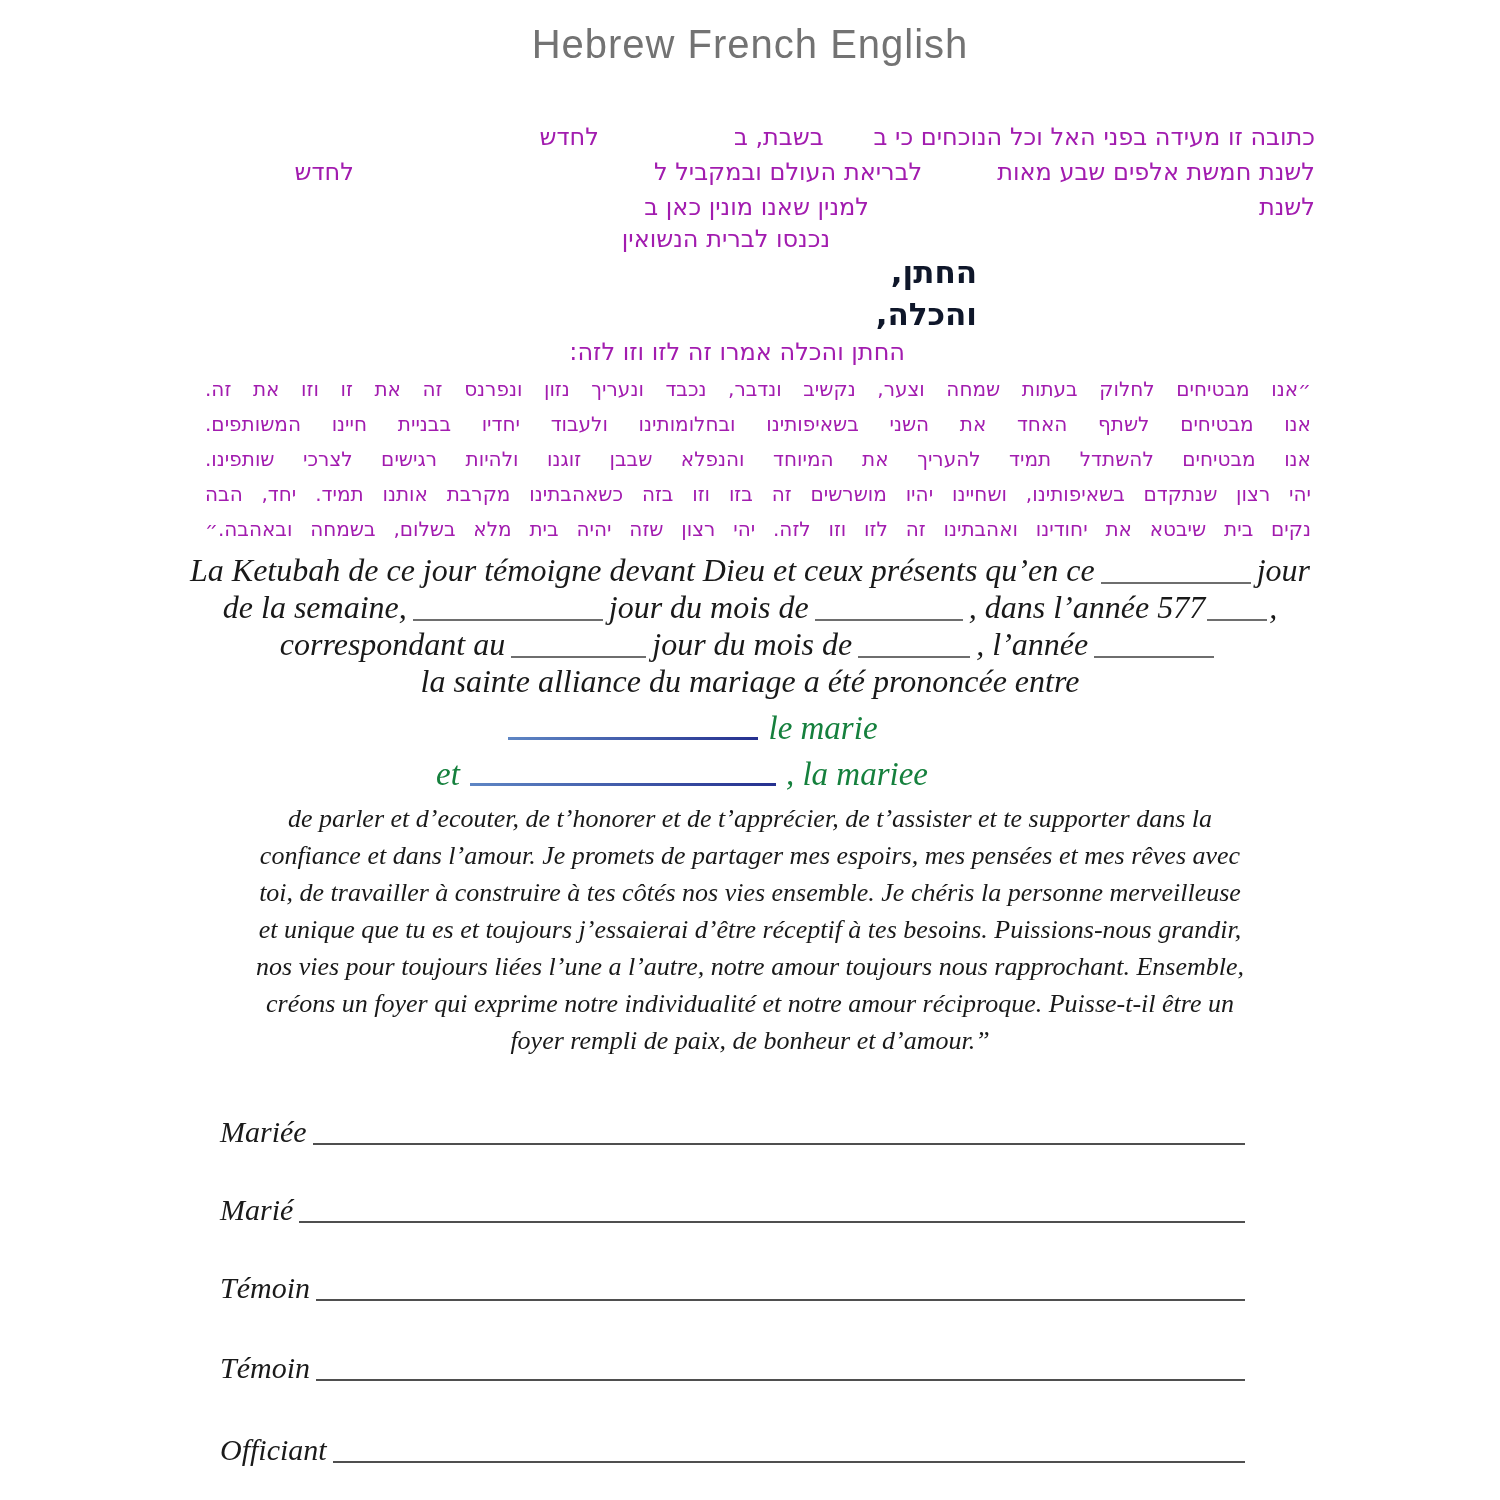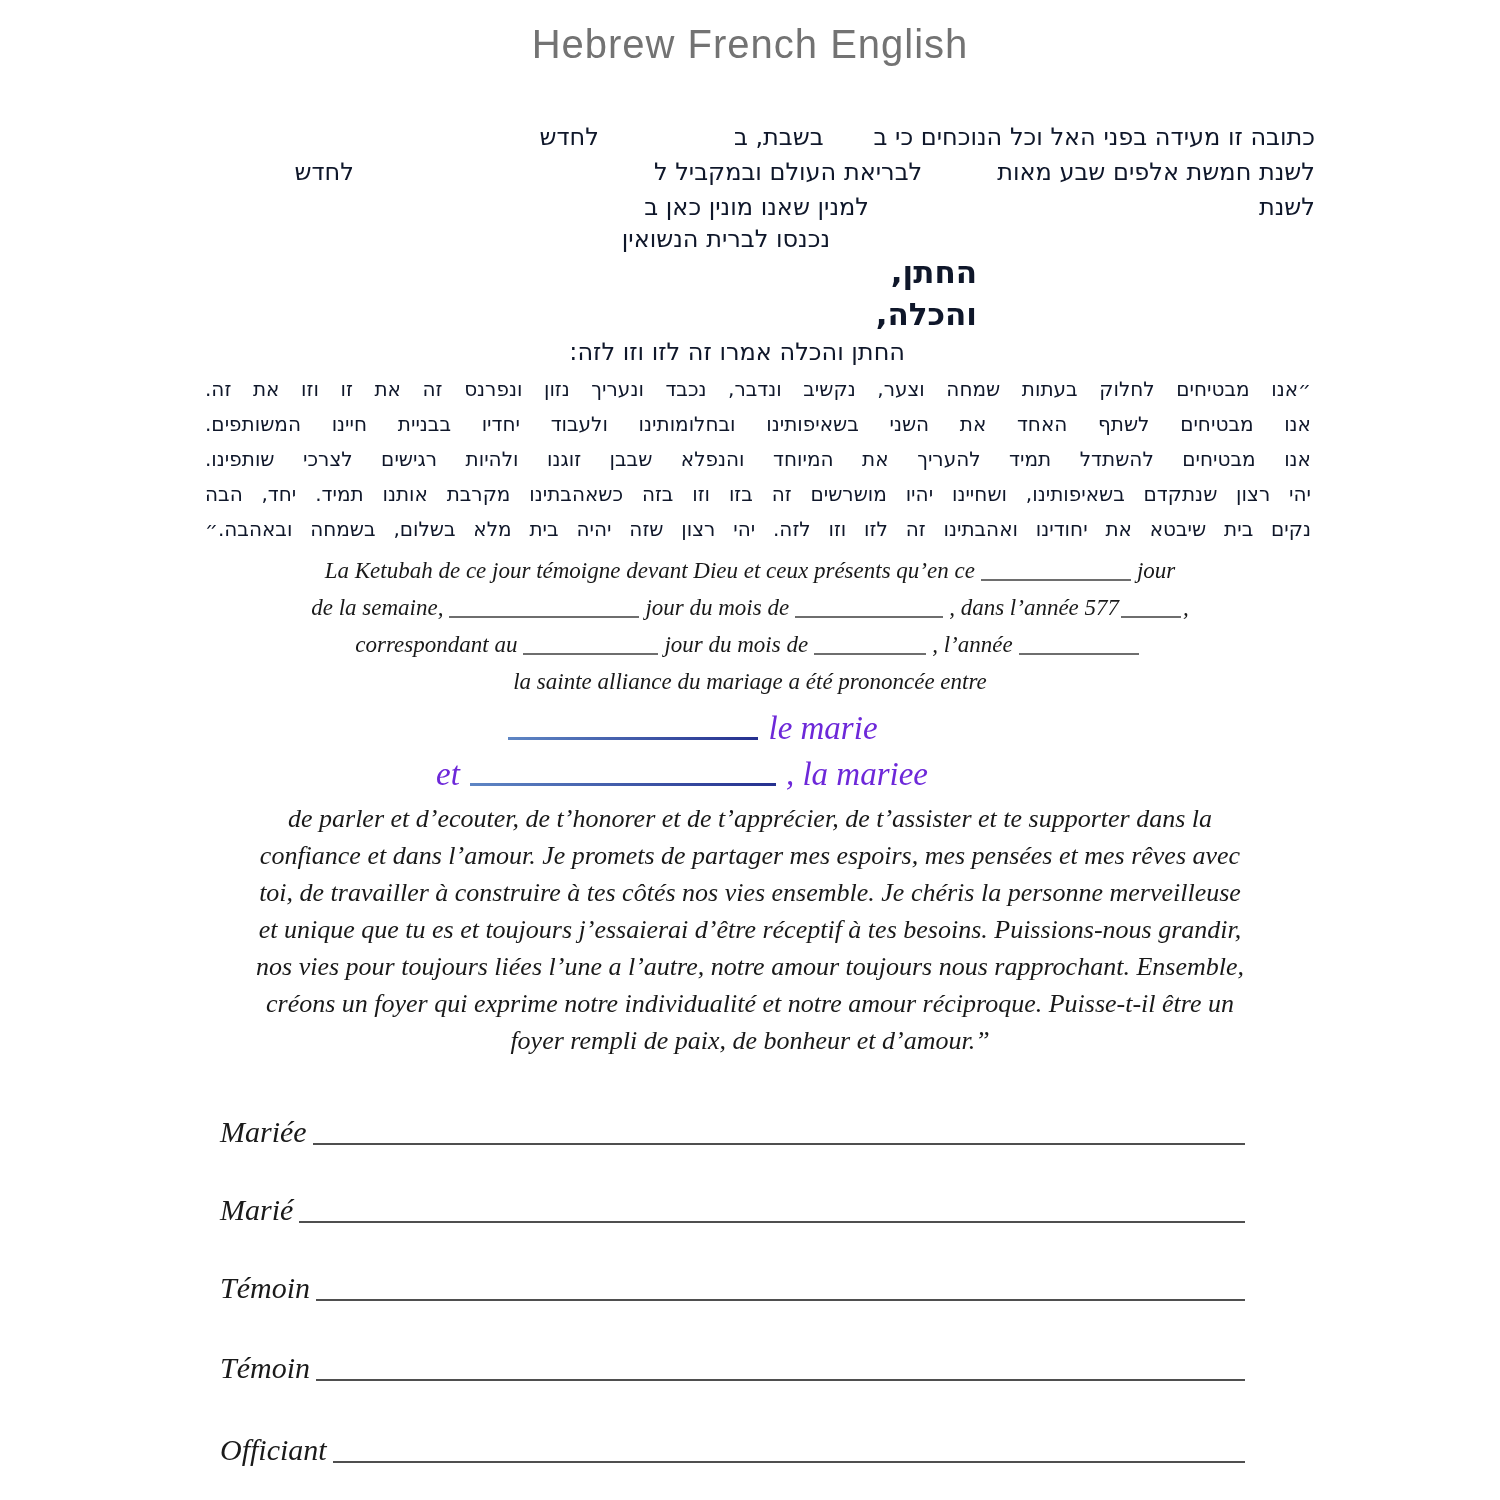--- a/index.html
+++ b/index.html
@@ -13,21 +13,21 @@
     position:absolute; top:22px; left:0; width:100%;
     text-align:center;
     font-family:"Liberation Sans", sans-serif;
     font-size:40px; font-weight:400; letter-spacing:1px; color:#737373;
   }
   .doc { position:absolute; left:185px; top:0; width:1130px; height:1500px; }
 
   
   .heb {
     font-family:"DejaVu Sans","DejaVu Serif",sans-serif;
-    direction:rtl; color:#0f172a;
+    direction:rtl; color:#a21caf;
   }
   .heb-row {
     position:absolute; right:0; width:100%;
     font-size:24px; line-height:34px; text-align:right; white-space:nowrap;
   }
   .gap { display:inline-block; height:1px; }
   .g50  { width:50px; }  .g135 { width:135px; }
   .g75  { width:75px; }  .g300 { width:300px; }
   .g390 { width:390px; }
   .heb-name {
@@ -43,36 +43,36 @@
     font-size:20px; line-height:35px;
     text-align:justify; text-align-last:justify;
   }
 
   
   .fr {
     font-family:"Liberation Serif","DejaVu Serif",serif;
     font-style:italic; color:#191919;
   }
   .fr-intro { position:absolute; top:552px; left:0; width:100%; text-align:center; }
-  .fr-intro .fline { font-size:23px; line-height:37px; white-space:nowrap; }
+  .fr-intro .fline { font-size:32px; line-height:37px; white-space:nowrap; }
   .blank {
     display:inline-block; height:2px;
     border-bottom:2px solid #6e6e6e;
     margin:0 6px; transform:translateY(3px);
   }
   .b150 { width:150px; } .b190 { width:190px; } .b148 { width:148px; }
   .b60  { width:60px; margin:0 2px; }
   .b135 { width:135px; } .b112 { width:112px; } .b120 { width:120px; }
 
   .name-row {
     position:absolute; width:100%; text-align:center; white-space:nowrap;
   }
   .name-row.groom { top:706px; left:-62px; }
   .name-row.bride { top:752px; left:-68px; }
-  .blue-label { font-size:33px; color:#6d28d9; line-height:45px; }
+  .blue-label { font-size:33px; color:#15803d; line-height:45px; }
   .blank-blue {
     display:inline-block; height:3px;
     background:linear-gradient(to right,#5e86c4,#25308f);
     margin:0 10px; transform:translateY(1px);
   }
   .nb250 { width:250px; } .nb306 { width:306px; }
 
   .fr-vows { position:absolute; top:800px; left:0; width:100%; text-align:center; }
   .fr-vows .pline { font-size:26px; line-height:37px; }
 

